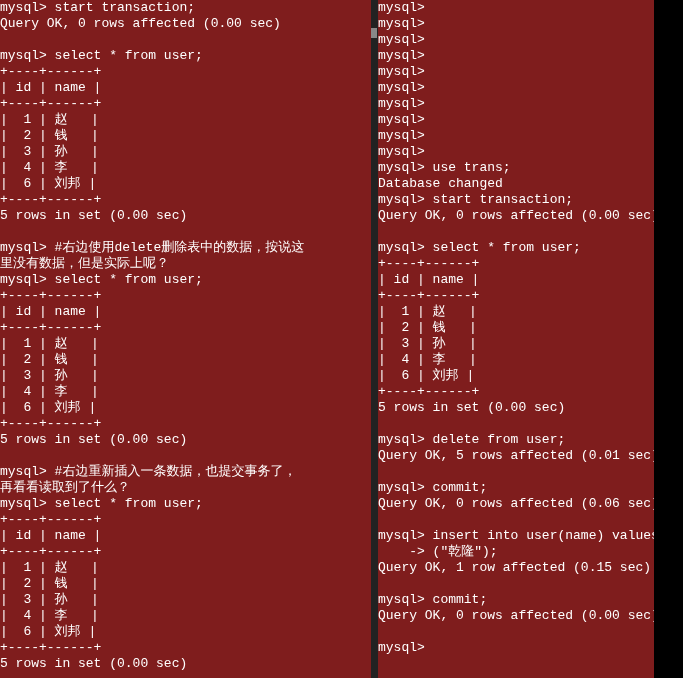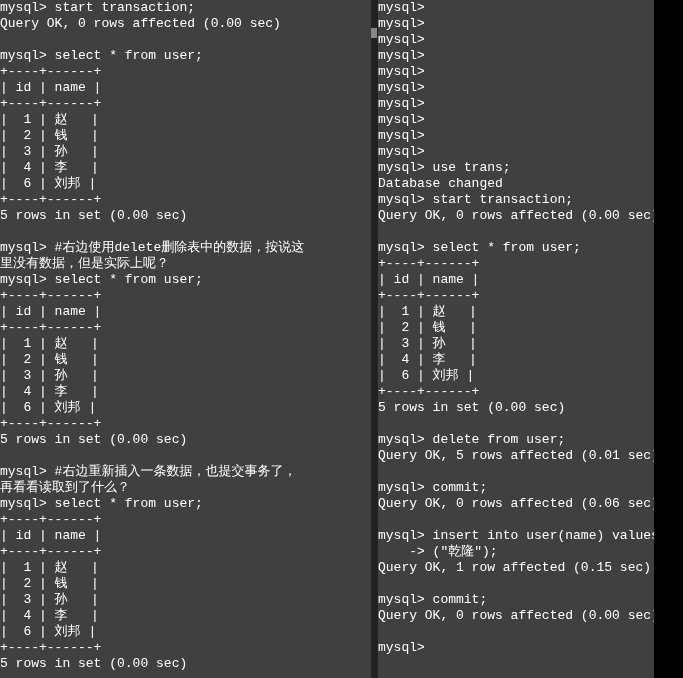--- a/index.html
+++ b/index.html
@@ -3,21 +3,21 @@
   <meta charset="utf-8">
   <style>
     * { margin:0; padding:0; box-sizing:border-box; }
     body {
       background:#000; color:#fff;
       font-family:"SimSun","NSimSun","Consolas","Courier New",monospace;
       font-size:13px; line-height:16px;
       width:683px; height:678px; overflow:hidden;
     }
     .wrap { display:flex; height:100%; }
-    .pane { background:#404040; overflow:hidden; }
+    .pane { background:#7f1d1d; overflow:hidden; }
     .left  { width:378px; border-right:1px solid #222; position:relative; }
     .right { width:276px; }
     .scroll-gutter {
       position:absolute; top:0; right:0; width:6px; height:100%;
       background:#222;
     }
     .scroll-thumb {
       position:absolute; top:28px; right:0; width:6px; height:10px;
       background:#888;
     }

